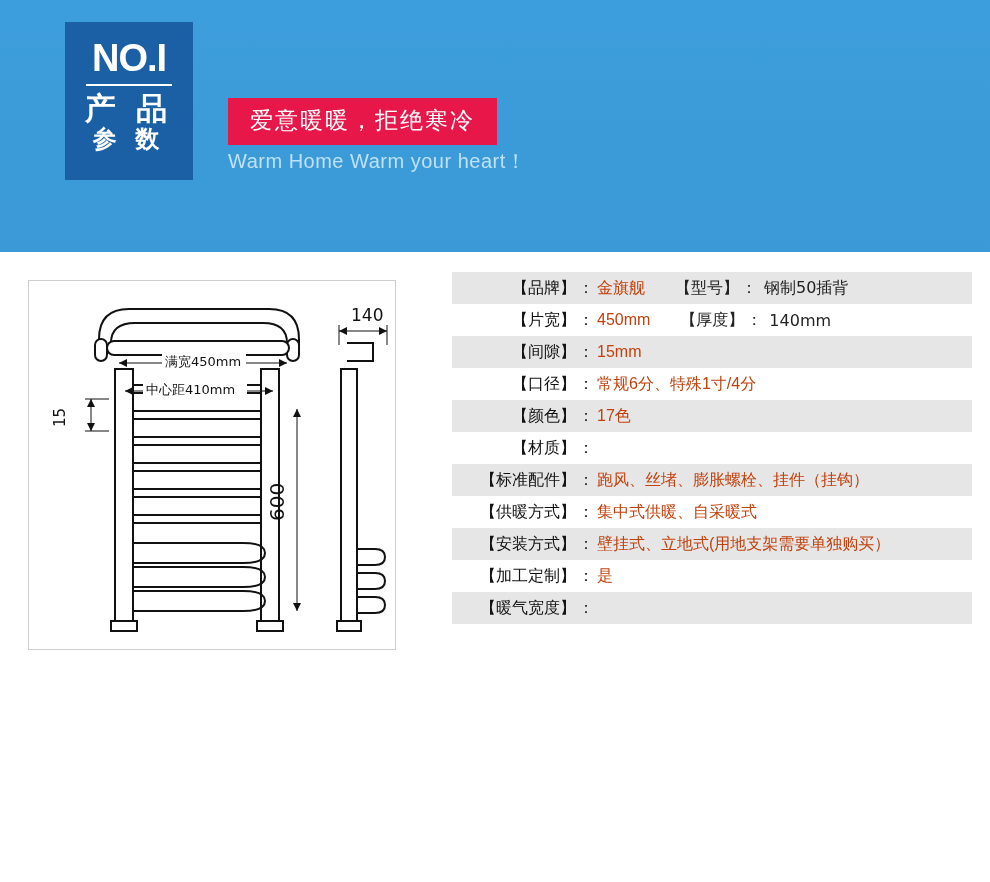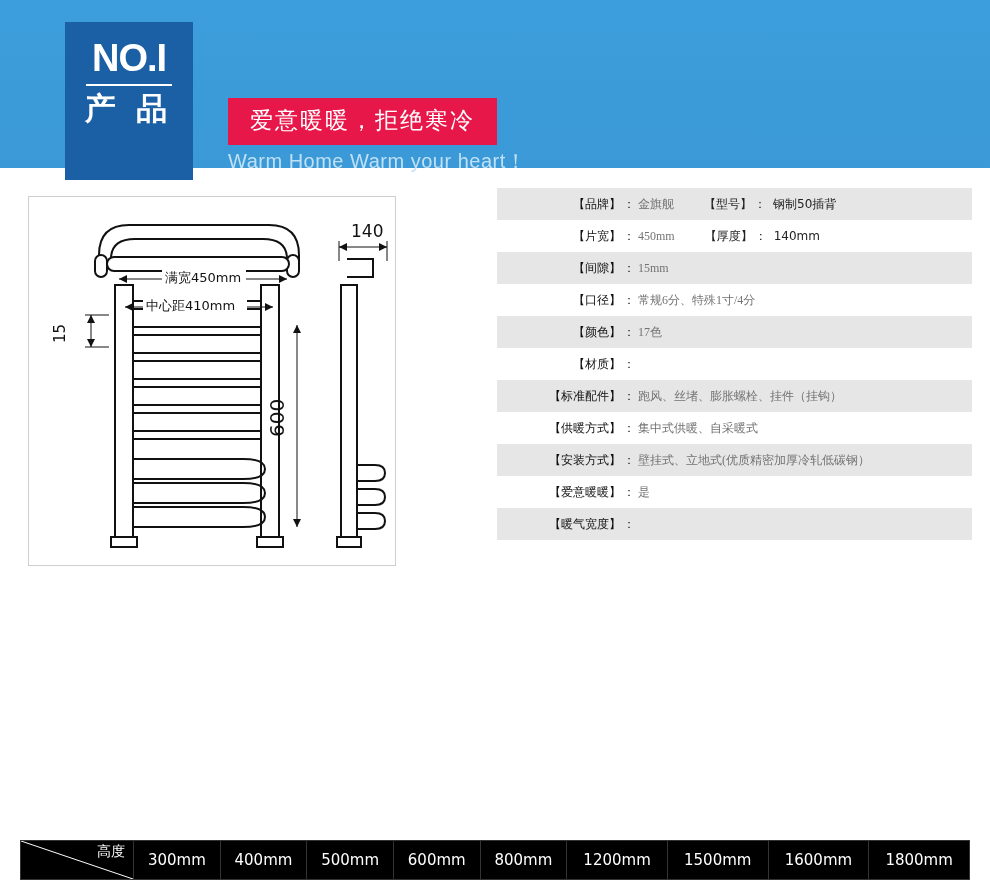--- a/index.html
+++ b/index.html
@@ -16,21 +16,21 @@
   }
   .page {
     position: relative;
     width: 990px;
     height: 882px;
   }
 
   
   .banner {
     position: relative;
-    height: 168px;
+    height: 252px;
     background: #3a9ad9;
     background: linear-gradient(180deg, #3d9edd 0%, #3a99d6 100%);
     box-sizing: border-box;
     padding: 10px;
   }
   .banner-inner {
     position: absolute;
     left: 0; top: 0; right: 0; bottom: 0;
   }
   .no1-box {
@@ -121,36 +121,35 @@
   .spec-list {
     position: absolute;
     left: 452px;
     top: 20px;
     width: 520px;
   }
   .spec-row {
     display: flex;
     align-items: center;
     height: 32px;
-    font-size: 12px;
+    font-size: 16px;
     padding: 0 6px;
     box-sizing: border-box;
     white-space: nowrap;
-    margin-left: 45px;
   }
   .spec-row.shaded { background: #e6e6e6; }
   .spec-label {
     text-align: right;
     color: #111;
     font-family: "DejaVu Sans", sans-serif;
   }
   .spec-colon { padding: 0 3px 0 2px; }
   .spec-value {
-    color: #737373;
-    font-family: Liberation Serif, serif;
+    color: #c2410c;
+    font-family: Liberation Sans, sans-serif;
   }
   .spec-label2 {
     margin-left: 30px;
     font-family: "DejaVu Sans", sans-serif;
   }
   .spec-value2 {
     margin-left: 4px;
     font-family: "DejaVu Sans", sans-serif;
   }
   .lab-w { display: inline-block; width: 118px; text-align: right; }
@@ -203,20 +202,21 @@
 <body>
 
 <div class="page">
 
   <div class="banner">
     <div class="banner-inner">
       <div class="no1-box">
         <div class="no1-text">NO.I</div>
         <div class="no1-line"></div>
         <div class="no1-sub1">产 品</div>
+        <div class="no1-sub2">参 数</div>
       </div>
       <div class="banner-pill">爱意暖暖，拒绝寒冷</div>
       <div class="banner-en">Warm Home Warm your heart！</div>
     </div>
   </div>
 
   <div class="content">
 
     <div class="drawing-box">
       <svg width="366" height="368" viewBox="0 0 366 368">
@@ -350,25 +350,25 @@
 
       <div class="spec-row">
         <span class="spec-label lab-w">【供暖方式】</span>
         <span class="spec-colon">：</span>
         <span class="spec-value">集中式供暖、自采暖式</span>
       </div>
 
       <div class="spec-row shaded">
         <span class="spec-label lab-w">【安装方式】</span>
         <span class="spec-colon">：</span>
-        <span class="spec-value">壁挂式、立地式(优质精密加厚冷轧低碳钢）</span>
+        <span class="spec-value">壁挂式、立地式(用地支架需要单独购买）</span>
       </div>
 
       <div class="spec-row">
-        <span class="spec-label lab-w">【爱意暖暖】</span>
+        <span class="spec-label lab-w">【加工定制】</span>
         <span class="spec-colon">：</span>
         <span class="spec-value">是</span>
       </div>
 
       <div class="spec-row shaded">
         <span class="spec-label lab-w">【暖气宽度】</span>
         <span class="spec-colon">：</span>
       </div>
 
     </div>

